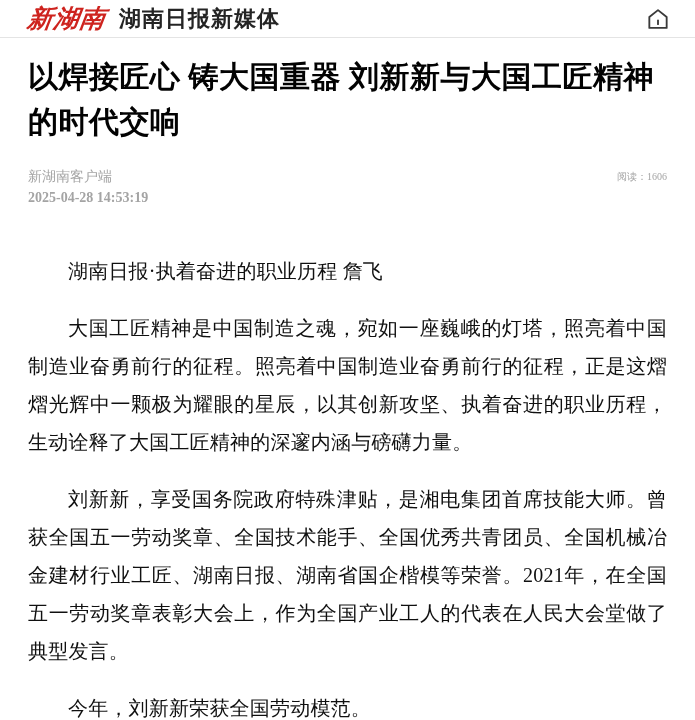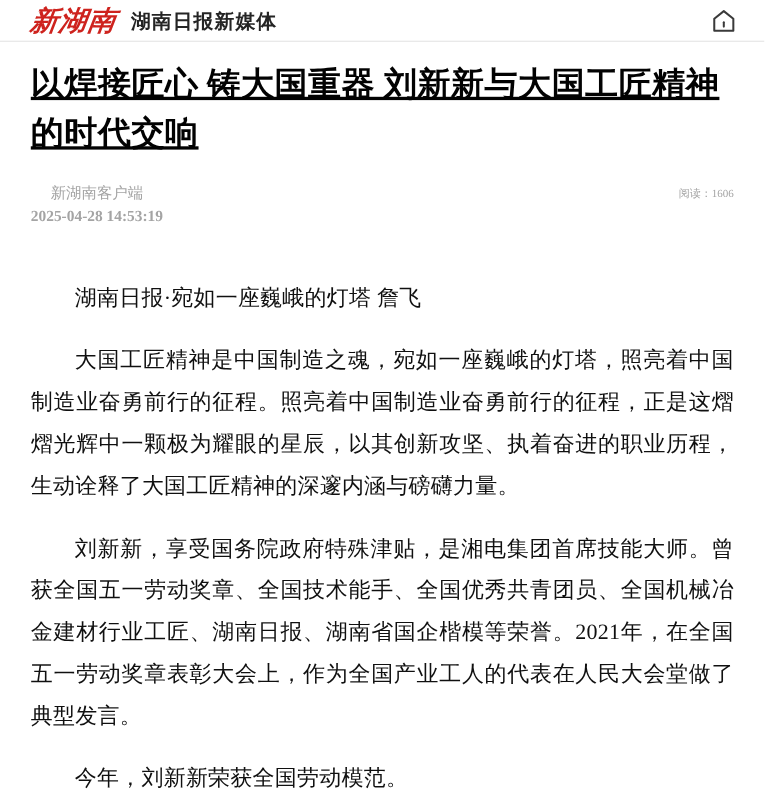--- a/index.html
+++ b/index.html
@@ -27,21 +27,21 @@
     font-weight: bold;
     font-style: italic;
     color: #ce231e;
     transform: skewX(-8deg);
     letter-spacing: 1px;
     white-space: nowrap;
     cursor: pointer;
   }
   .site-name {
     margin-left: 13px;
-    font-size: 18px;
+    font-size: 22px;
     font-weight: 600;
     color: #242424;
     letter-spacing: 1px;
     white-space: nowrap;
   }
   .home-btn {
     margin-left: auto;
     width: 30px;
     height: 30px;
     display: flex;
@@ -61,34 +61,32 @@
   
   .article { padding: 0 28px; }
 
   .article-title {
     margin: 16px 0 0 0;
     font-size: 30px;
     line-height: 45px;
     font-weight: bold;
     color: #020202;
     letter-spacing: 0.5px;
-    text-decoration: underline;
   }
 
   .meta-row {
     display: flex;
     justify-content: space-between;
     align-items: flex-start;
     margin-top: 22px;
   }
   .meta-left {
     color: #a4a4a4;
     font-size: 14px;
     line-height: 21px;
-    text-align: center;
   }
   .meta-source { display: block; }
   .meta-datetime { display: block; font-weight: bold; }
   .read-count {
     color: #a4a4a4;
     font-size: 10px;
     line-height: 21px;
     white-space: nowrap;
   }
 
@@ -129,19 +127,19 @@
     <div class="meta-left">
       <span class="meta-source">新湖南客户端</span>
       <span class="meta-datetime">2025-04-28 14:53:19</span>
     </div>
     <div class="read-count">
       <span>阅读：</span><span>1606</span>
     </div>
   </div>
 
   <div class="article-body">
-    <p class="para">湖南日报·宛如一座巍峨的灯塔 詹飞</p>
+    <p class="para">湖南日报·执着奋进的职业历程 詹飞</p>
     <p class="para">大国工匠精神是中国制造之魂，宛如一座巍峨的灯塔，照亮着中国制造业奋勇前行的征程。照亮着中国制造业奋勇前行的征程，正是这熠熠光辉中一颗极为耀眼的星辰，以其创新攻坚、执着奋进的职业历程，生动诠释了大国工匠精神的深邃内涵与磅礴力量。</p>
     <p class="para">刘新新，享受国务院政府特殊津贴，是湘电集团首席技能大师。曾获全国五一劳动奖章、全国技术能手、全国优秀共青团员、全国机械冶金建材行业工匠、湖南日报、湖南省国企楷模等荣誉。2021年，在全国五一劳动奖章表彰大会上，作为全国产业工人的代表在人民大会堂做了典型发言。</p>
     <p class="para">今年，刘新新荣获全国劳动模范。</p>
   </div>
 
 </main>
 
 </body></html>

